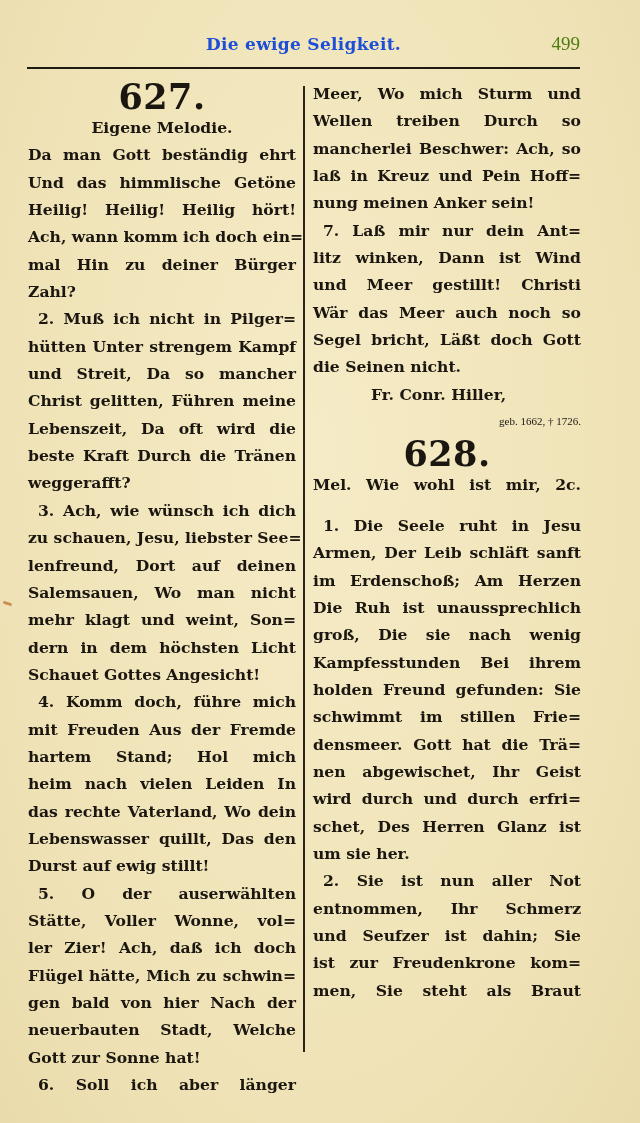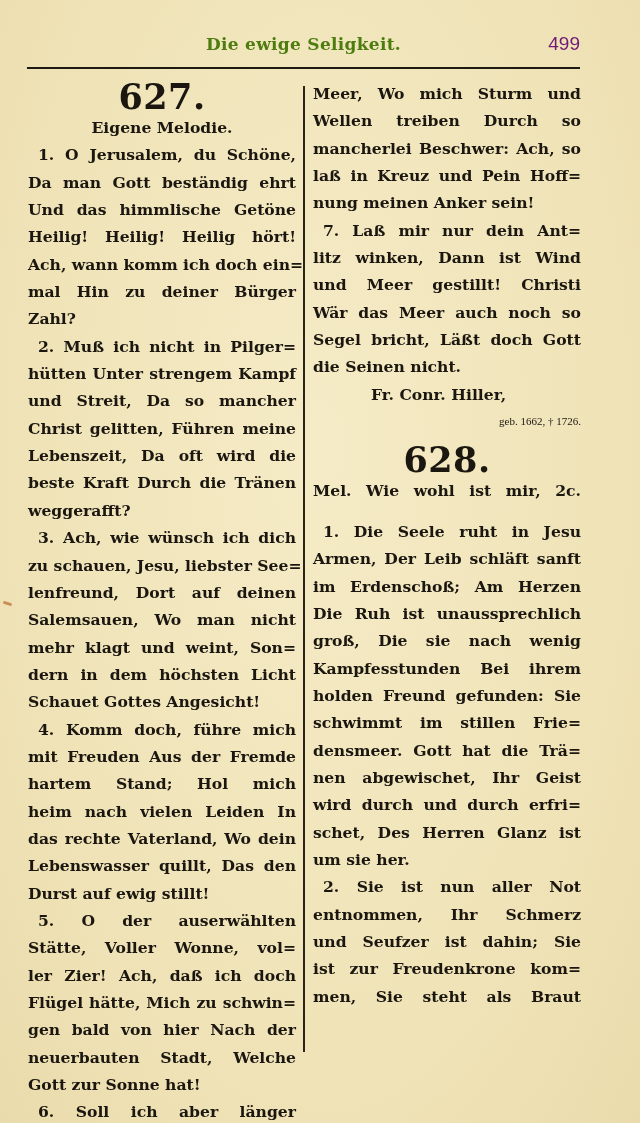--- a/index.html
+++ b/index.html
@@ -9,25 +9,25 @@
       background-image: radial-gradient(ellipse at 50% 40%, #f5ebc6 0%, #efe2b6 70%, #e9dbab 100%);
       font-family: "DejaVu Serif", serif;
       color: #1c1812;
     }
     .header {
       position: absolute; left: 27px; top: 28px; width: 553px; height: 40px;
     }
     .running-title {
       position: absolute; left: 0; right: 0; top: 6px; text-align: center;
       font-family: "DejaVu Serif", serif; font-size: 17px; font-weight: bold;
-      letter-spacing: 0.3px; color: #4d7c0f;
+      letter-spacing: 0.3px; color: #1d4ed8;
     }
     .page-number {
       position: absolute; right: 0; top: 5px;
-      font-family: Liberation Sans, sans-serif; font-size: 19px; color: #701a75;
+      font-family: Liberation Serif, serif; font-size: 19px; color: #4d7c0f;
     }
     .header-rule {
       position: absolute; left: 27px; top: 67px; width: 553px; height: 2px;
       background: #1e1a12;
     }
     .column-divider {
       position: absolute; left: 303px; top: 86px; width: 2px; height: 966px;
       background: #2a2418;
     }
     .col {
@@ -67,21 +67,20 @@
   <span class="running-title">Die ewige Seligkeit.</span>
   <span class="page-number">499</span>
 </div>
 <div class="header-rule"></div>
 <div class="column-divider"></div>
 <div class="stray-mark"></div>
 
 <div class="col left">
   <span class="hymn-number">627.</span>
   <span class="melody">Eigene Melodie.</span>
-  <span class="line indent">1. O Jerusalem, du Schöne,</span>
   <span class="line">Da man Gott beständig ehrt</span>
   <span class="line">Und das himmlische Getöne</span>
   <span class="line">Heilig! Heilig! Heilig hört!</span>
   <span class="line">Ach, wann komm ich doch ein=</span>
   <span class="line">mal Hin zu deiner Bürger</span>
   <span class="line last">Zahl?</span>
   <span class="line indent">2. Muß ich nicht in Pilger=</span>
   <span class="line">hütten Unter strengem Kampf</span>
   <span class="line">und Streit, Da so mancher</span>
   <span class="line">Christ gelitten, Führen meine</span>
@@ -119,21 +118,21 @@
   <span class="line">laß in Kreuz und Pein Hoff=</span>
   <span class="line last">nung meinen Anker sein!</span>
   <span class="line indent">7. Laß mir nur dein Ant=</span>
   <span class="line">litz winken, Dann ist Wind</span>
   <span class="line">und Meer gestillt! Christi</span>
   <span class="line">Wär das Meer auch noch so</span>
   <span class="line">Segel bricht, Läßt doch Gott</span>
   <span class="line last">die Seinen nicht.</span>
   <span class="author name">Fr. Conr. Hiller,</span>
   <span class="author dates">geb. 1662, † 1726.</span>
-  <span class="hymn-number" style="margin-top:8px">628.</span>
+  <span class="hymn-number" style="margin-top:2px">628.</span>
   <span class="melody justify">Mel. Wie wohl ist mir, 2c.</span>
   <span class="line indent" style="margin-top:13px">1. Die Seele ruht in Jesu</span>
   <span class="line">Armen, Der Leib schläft sanft</span>
   <span class="line">im Erdenschoß; Am Herzen</span>
   <span class="line">Die Ruh ist unaussprechlich</span>
   <span class="line">groß, Die sie nach wenig</span>
   <span class="line">Kampfesstunden Bei ihrem</span>
   <span class="line">holden Freund gefunden: Sie</span>
   <span class="line">schwimmt im stillen Frie=</span>
   <span class="line">densmeer. Gott hat die Trä=</span>

